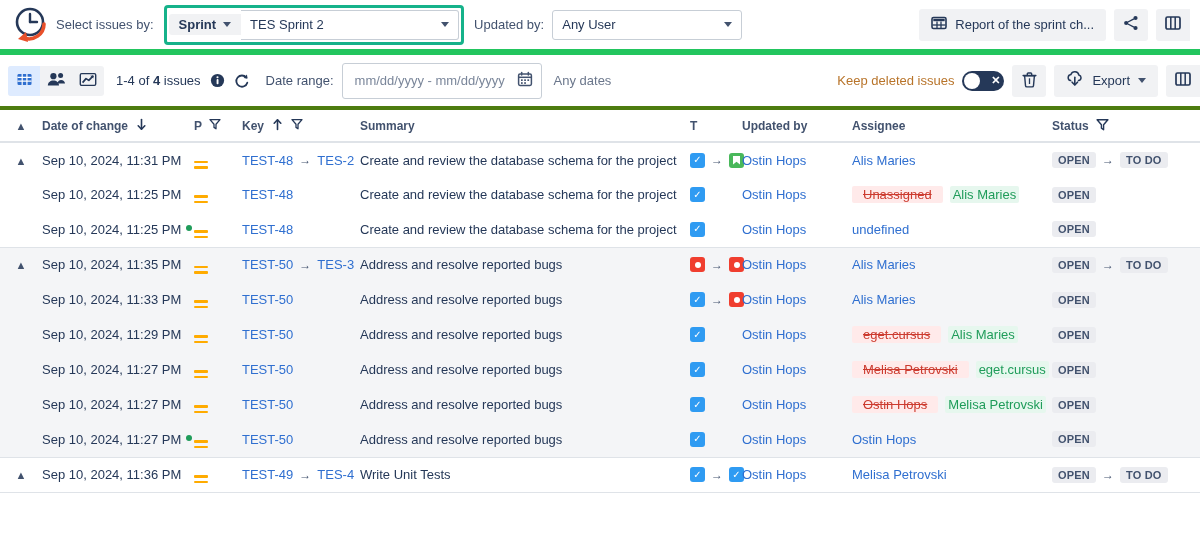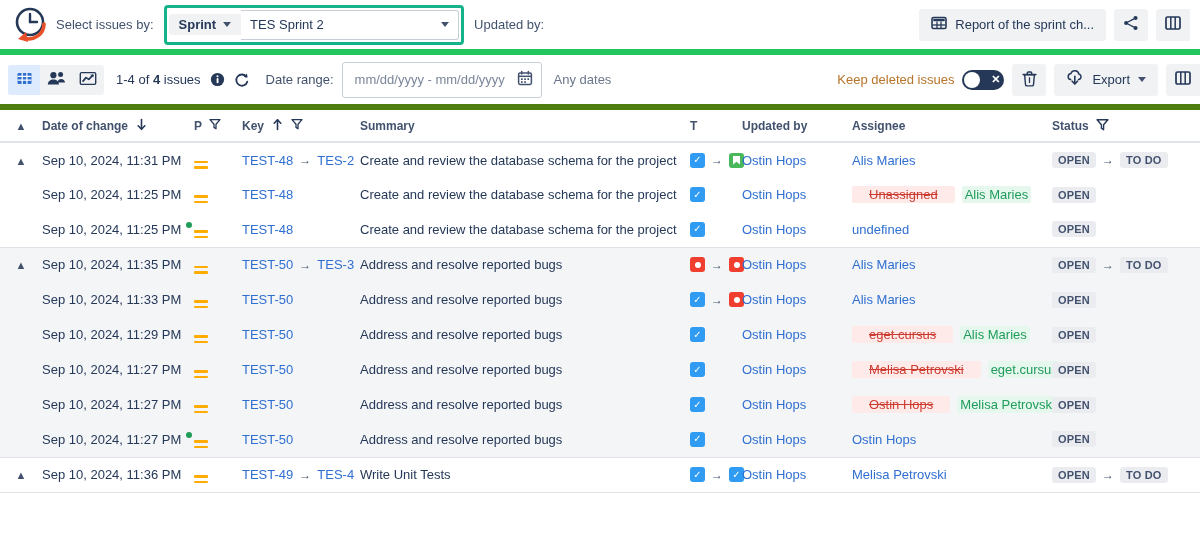--- a/index.html
+++ b/index.html
@@ -55,21 +55,21 @@
   }
   .icon-btn {
     width:34px;height:32px;display:flex;align-items:center;justify-content:center;
     background:#f1f2f4;border-radius:3px;cursor:pointer;margin-left:8px;
   }
   .icon-btn.edge { margin-left:8px; border-radius:3px 0 0 3px; }
 
   
   .toolbar2 {
     height:55px; flex:0 0 55px; display:flex; align-items:center;
-    padding:0 0 0 8px; background:#fff; border-bottom:6px solid #4d7c0f;
+    padding:0 0 0 8px; background:#fff; border-bottom:4px solid #4d7c0f;
   }
   .viewgrp { display:flex; align-items:center; background:#f1f2f4; border-radius:3px; overflow:hidden; }
   .viewbtn { width:32px;height:30px;display:flex;align-items:center;justify-content:center;cursor:pointer; }
   .viewbtn.active { background:#deebff; }
   .count { font-size:13px; color:#253858; margin-left:12px; white-space:nowrap; }
   .count b { font-weight:700; }
   .ic-circ { margin-left:9px; cursor:pointer; display:flex; align-items:center; }
   .daterange-lbl { font-size:13px;color:#42526e;margin-left:16px;white-space:nowrap; }
   .dr-input {
     margin-left:8px; height:36px; width:200px; border:1px solid #c7ced6; border-radius:3px;
@@ -105,21 +105,21 @@
   .c-date  { width:152px; }
   .c-pri   { width:48px; }
   .c-key   { width:118px; }
   .c-sum   { width:330px; }
   .c-type  { width:52px; }
   .c-upd   { width:110px; }
   .c-asg   { width:200px; }
   .c-stat  { width:148px; }
 
   .chev { color:#42526e; font-size:11px; cursor:pointer; display:inline-block; }
-  .datecell { display:flex; align-items:flex-start; gap:5px; white-space:nowrap; }
+  .datecell { display:flex; align-items:flex-end; gap:5px; white-space:nowrap; }
   .greendot { width:6px;height:6px;border-radius:50%;background:#1f9c5a;display:inline-block;margin-bottom:6px; }
   .lnk { color:#2f6fd0; cursor:pointer; }
   .keycell, .typecell, .statcell { display:flex; align-items:center; gap:6px; white-space:nowrap; }
   .arrw { color:#42526e; font-size:12px; }
   .pri-eq { display:inline-flex; flex-direction:column; gap:3px; }
   .pri-eq i { display:block; width:14px; height:2.5px; background:#ffab00; border-radius:1px; }
 
   .tico { width:15px;height:15px;border-radius:3px;display:inline-flex;align-items:center;justify-content:center;flex:0 0 15px; }
   .tico.task { background:#2f9bf2; }
   .tico.story { background:#49b85b; }
@@ -127,21 +127,21 @@
   .tico .ck { color:#fff;font-size:10px;line-height:1; }
   .tico .bm { width:7px;height:9px;background:#fff; clip-path:polygon(0 0,100% 0,100% 100%,50% 70%,0 100%); }
   .tico .dot { width:6px;height:6px;border-radius:50%;background:#fff; }
 
   .badge {
     display:inline-block; padding:2px 6px; border-radius:3px; background:#ebecf0;
     font-size:11px; font-weight:700; color:#42526e; letter-spacing:.2px; white-space:nowrap;
   }
   .asg-old {
     color:#cc3b2f; background:#ffeaea; text-decoration:line-through;
-    padding:1px 17px; border-radius:2px; white-space:nowrap;
+    padding:1px 11px; border-radius:2px; white-space:nowrap;
   }
   .asg-new { color:#1f9c5a; background:#e6f7ee; padding:1px 3px; border-radius:2px; white-space:nowrap; }
   .asgcell { display:flex; align-items:center; gap:7px; white-space:nowrap; }
   .sumcell { white-space:nowrap; overflow:hidden; text-overflow:ellipsis; padding-right:8px; }
 </style>
 </head>
 <body>
 
 <div class="app">
 
@@ -164,20 +164,24 @@
         <span>Sprint</span>
         <span class="caret"></span>
       </div>
       <div class="sel">
         <span>TES Sprint 2</span>
         <span class="caret"></span>
       </div>
     </div>
 
     <span class="label-txt">Updated by:</span>
+    <div class="sel2">
+      <span>Any User</span>
+      <span class="caret"></span>
+    </div>
 
     <div class="spacer"></div>
 
     <div class="tb-btn">
       <span>
         <svg width="16" height="16" viewBox="0 0 16 16">
           <rect x="1" y="2.5" width="14" height="11" rx="1.5" fill="none" stroke="#253858" stroke-width="1.6"></rect>
           <rect x="2.3" y="3.8" width="11.4" height="2.4" fill="#253858"></rect>
           <line x1="6" y1="6.5" x2="6" y2="13.5" stroke="#253858" stroke-width="1.3"></line>
           <line x1="10" y1="6.5" x2="10" y2="13.5" stroke="#253858" stroke-width="1.3"></line>

